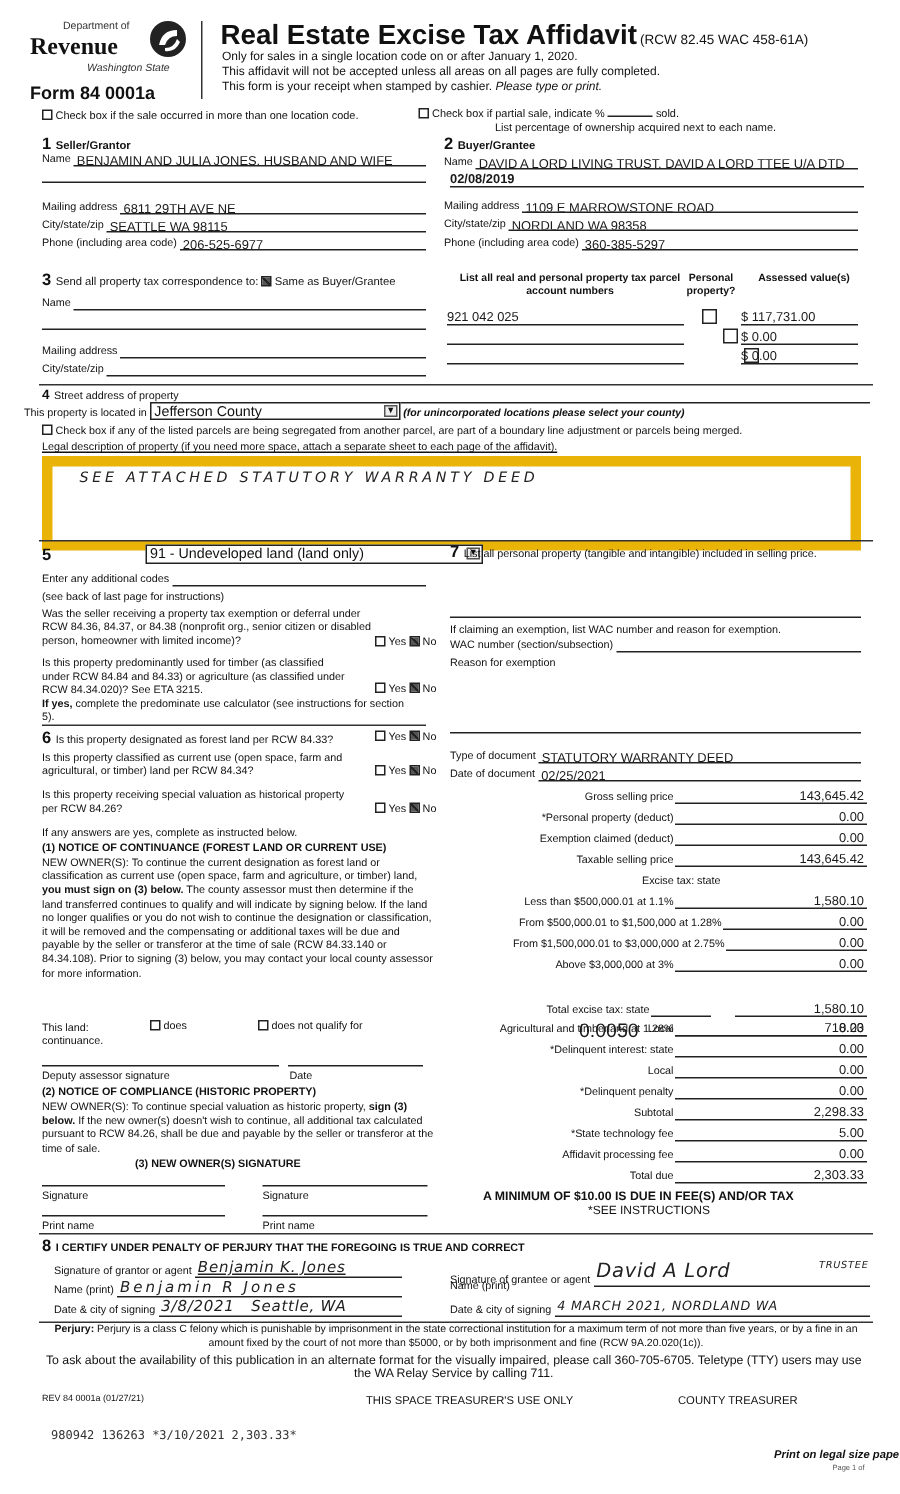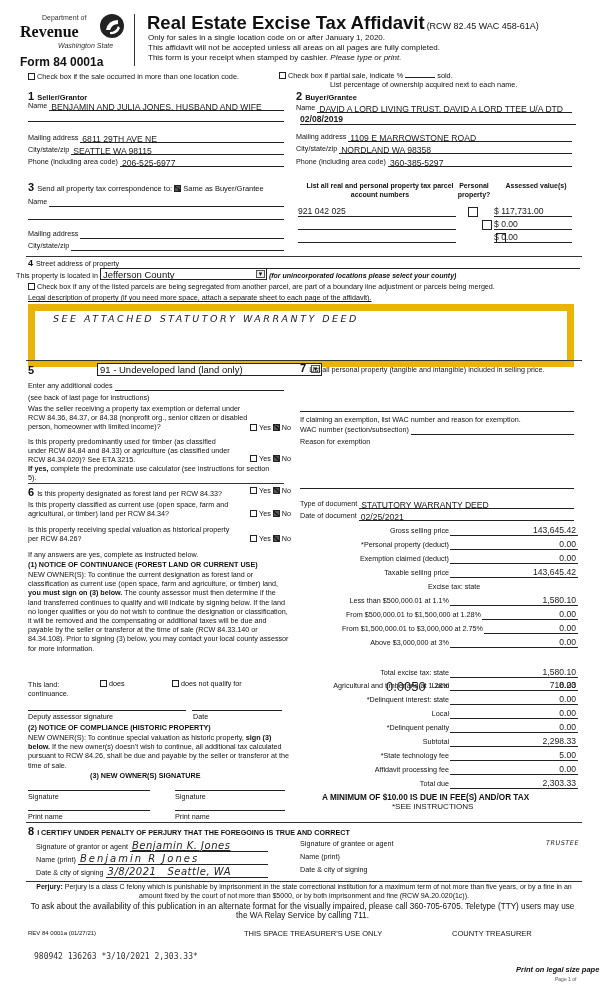--- a/index.html
+++ b/index.html
@@ -329,21 +329,21 @@
   <span class="val filled">0.00</span>
 </div>
 <div class="fin-row" style="top:650px;margin-top:29px;">
   <div class="lbl-wrap">
       <span>Agricultural and timberland at 1.28%</span>
       <span class="dash"></span>
     </div>
   <span class="val filled">0.00</span>
 </div>
 
-<div class="fin-row" style="top:666px;">
+<div class="fin-row" style="top:666px;gap:16px;">
   <div class="lbl-wrap">
       <span>Total excise tax: state</span>
       <span class="dash"></span>
     </div>
   <span class="val filled">1,580.10</span>
 </div>
 <div class="abs filled" style="left:386px;top:679px;font-size:13px;">0.0050</div>
 <div class="fin-row" style="top:679px;">
   <div class="lbl-wrap">
       <span>Local</span>
@@ -417,27 +417,29 @@
   <span>Name (print)</span>
   <span class="fill hand" style="height:12px;font-size:10px;letter-spacing:2px;">Benjamin R Jones</span>
 </div>
 <div class="row" style="left:36px;top:866px;width:232px;">
   <span>Date &amp; city of signing</span>
   <span class="fill hand" style="height:12px;font-size:10px;white-space:pre;">3/8/2021   Seattle, WA</span>
 </div>
 
 <div class="row" style="left:300px;top:840px;width:280px;">
   <span>Signature of grantee or agent</span>
+  <span class="fill hand" style="height:18px;font-size:13px;">David A Lord</span>
 </div>
 <div class="abs hand" style="left:546px;top:840px;font-size:6.5px;">TRUSTEE</div>
 <div class="row" style="left:300px;top:853px;width:280px;">
   <span>Name (print)</span>
 </div>
 <div class="row" style="left:300px;top:866px;width:280px;">
   <span>Date &amp; city of signing</span>
+  <span class="fill hand" style="height:12px;font-size:8.5px;letter-spacing:0.5px;">4 MARCH 2021, NORDLAND WA</span>
 </div>
 
 
 <div class="hr" style="top:881px;"></div>
 <div class="para" style="left:34px;top:883px;width:540px;text-align:center;font-size:7px;line-height:8.5px;">
   <span class="bold">Perjury:</span><span> Perjury is a class C felony which is punishable by imprisonment in the state correctional institution for a maximum term of not more than five years, or by a fine in an amount fixed by the court of not more than $5000, or by both imprisonment and fine (RCW 9A.20.020(1c)).</span>
 </div>
 <div class="para" style="left:30px;top:902px;width:545px;text-align:center;font-size:8.2px;line-height:9px;">To ask about the availability of this publication in an alternate format for the visually impaired, please call 360-705-6705. Teletype (TTY) users may use the WA Relay Service by calling 711.</div>
 <div class="abs" style="left:28px;top:930px;font-size:6px;">REV 84 0001a (01/27/21)</div>
 <div class="abs" style="left:244px;top:929px;font-size:7.5px;">THIS SPACE TREASURER'S USE ONLY</div>

